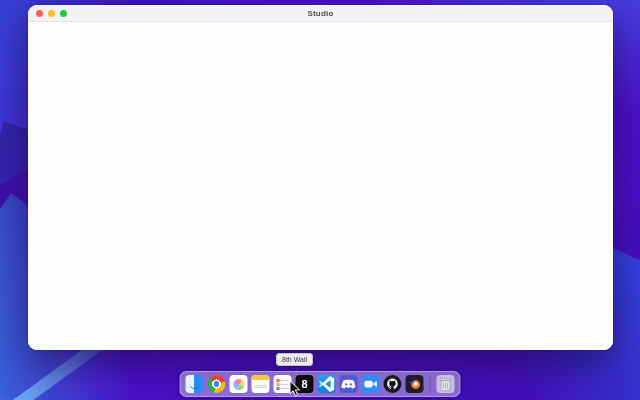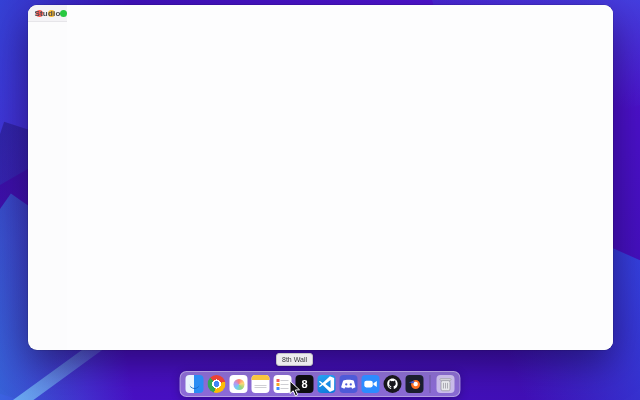--- a/index.html
+++ b/index.html
@@ -28,21 +28,21 @@
     transform:rotate(24deg); }
   .streak-mid { top:140px; left:-40px; width:160px; height:260px;
     background:linear-gradient(90deg, rgba(20,6,80,.35), rgba(20,6,80,0));
     transform:rotate(18deg); }
 
   
   .window {
     position:absolute; left:28px; top:5px; width:585px; height:345px;
     border-radius:9px; background:#fcfcfd;
     box-shadow:0 14px 38px rgba(0,0,0,.40), 0 0 0 0.5px rgba(0,0,0,.18);
-    display:flex; flex-direction:row; overflow:hidden;
+    display:flex; flex-direction:column; overflow:hidden;
   }
   .titlebar {
     height:17px; flex:0 0 auto; background:#f4f3f6;
     border-bottom:1px solid #e6e5e9;
     display:flex; align-items:center; position:relative;
   }
   .traffic-lights { display:flex; gap:5px; margin-left:8px; }
   .tl { width:7px; height:7px; border-radius:50%; display:inline-block; }
   .tl-close { background:#ff5f57; }
   .tl-min   { background:#febc2e; }

